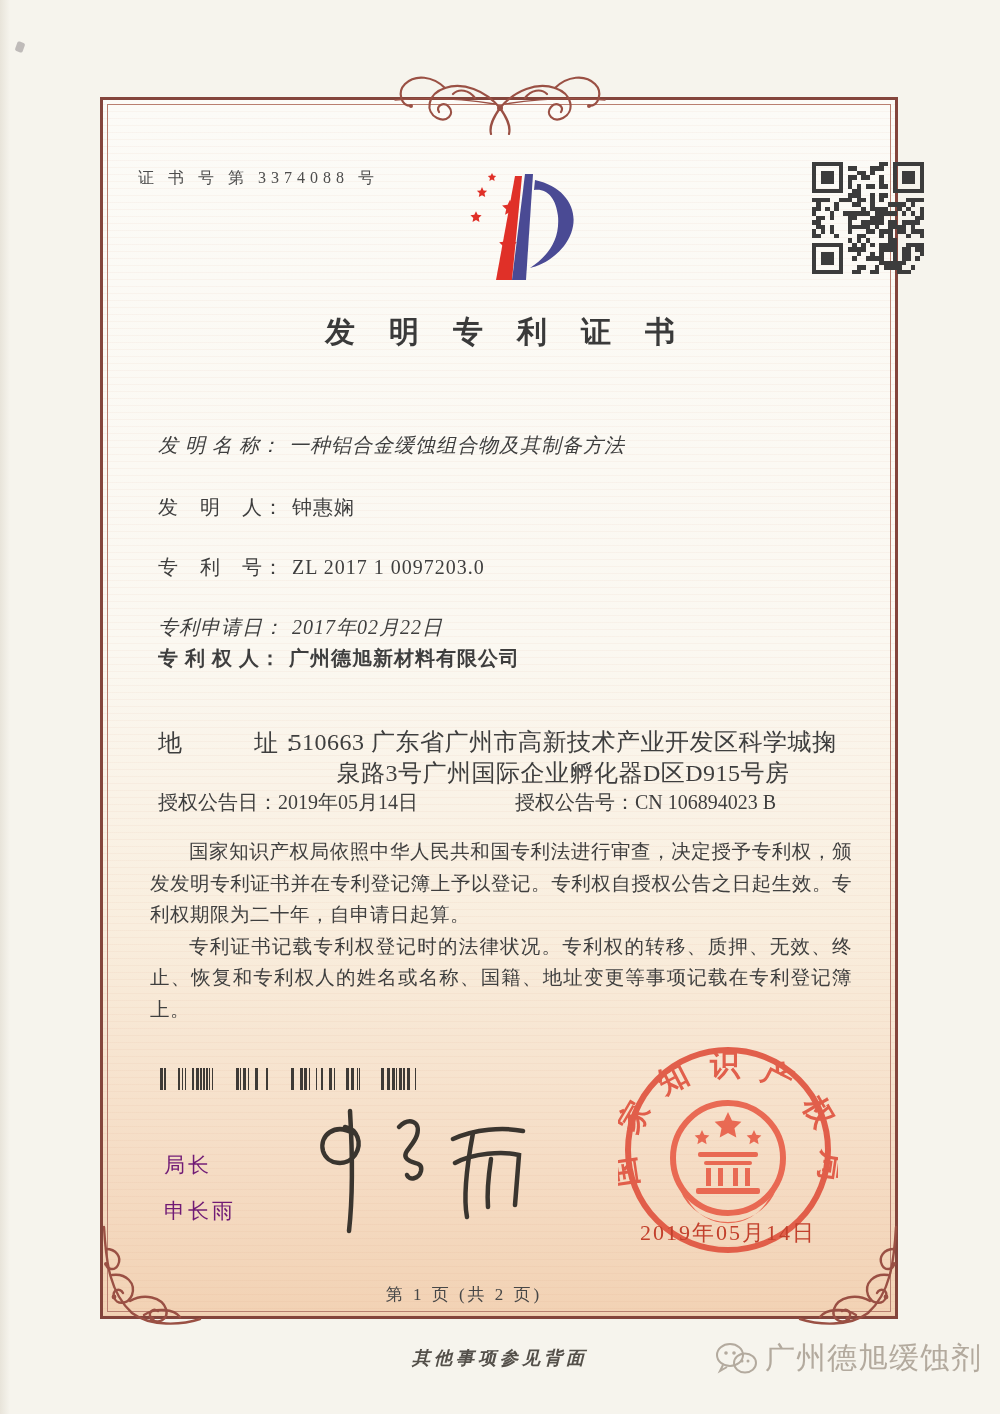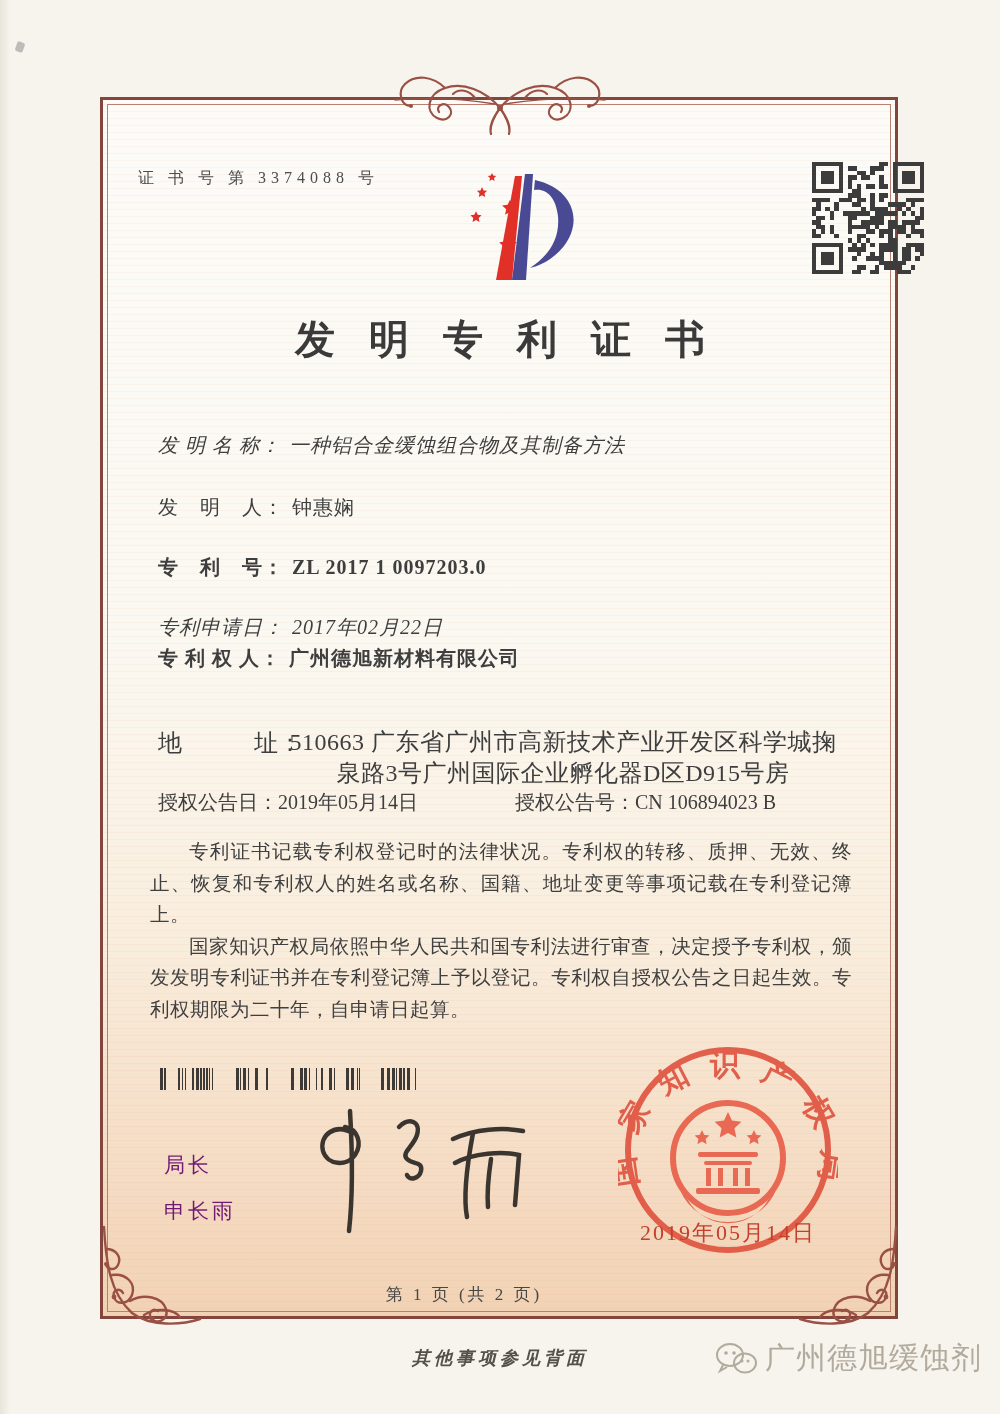--- a/index.html
+++ b/index.html
@@ -23,21 +23,21 @@
   }
   .ornament{position:absolute;pointer-events:none;}
   .cert-no{
     position:absolute;left:138px;top:168px;font-size:16px;color:#4c4c4c;
     letter-spacing:5px;
   }
   .logo{position:absolute;left:452px;top:158px;}
   .qr{position:absolute;left:812px;top:162px;}
   .doc-title{
     position:absolute;left:0;top:312px;width:1000px;text-align:center;
-    font-size:40px;font-weight:bold;color:#3a3a3a;letter-spacing:34px;text-indent:34px;
+    font-size:30px;font-weight:bold;color:#3a3a3a;letter-spacing:34px;text-indent:34px;
   }
   .field-row{position:absolute;left:158px;font-size:20px;color:#3e3e3e;white-space:nowrap;}
   .field-row .lbl{display:inline-block;letter-spacing:1px;}
   .field-row .val{display:inline-block;margin-left:8px;letter-spacing:1px;}
   .addr-row{position:absolute;left:158px;font-size:24px;color:#3e3e3e;text-align:center;}
   .addr-row .lbl{position:absolute;left:0;top:0;}
   .addr-row .val{display:block;margin-left:125px;width:560px;line-height:31px;letter-spacing:0.5px;}
   .dual-row{position:absolute;left:158px;font-size:20px;color:#3e3e3e;white-space:nowrap;}
   .dual-row .pair2{margin-left:92px;}
   .legal{position:absolute;left:150px;top:836px;width:702px;font-size:19.5px;line-height:31.5px;
@@ -445,41 +445,41 @@
   </svg>
 
 <div class="doc-title">发明专利证书</div>
 
 <div class="field-row" style="top:432px;font-style:italic;">
   <span class="lbl">发 明 名 称：</span><span class="val">一种铝合金缓蚀组合物及其制备方法</span>
 </div>
 <div class="field-row" style="top:494px;">
   <span class="lbl">发　明　人：</span><span class="val">钟惠娴</span>
 </div>
-<div class="field-row" style="top:554px;font-weight:bold;">
+<div class="field-row" style="top:554px;">
   <span class="lbl">专　利　号：</span><span class="val">ZL 2017 1 0097203.0</span>
 </div>
 <div class="field-row" style="top:614px;font-style:italic;">
   <span class="lbl">专利申请日：</span><span class="val">2017年02月22日</span>
 </div>
 <div class="field-row" style="top:645px;font-weight:bold;">
   <span class="lbl">专 利 权 人：</span><span class="val">广州德旭新材料有限公司</span>
 </div>
 <div class="addr-row" style="top:727px;">
   <span class="lbl">地　　　址：</span>
   <span class="val">510663 广东省广州市高新技术产业开发区科学城掬泉路3号广州国际企业孵化器D区D915号房</span>
 </div>
 <div class="dual-row" style="top:789px;">
   <span class="pair1"><span class="lbl">授权公告日：</span><span class="val">2019年05月14日</span></span>
   <span class="pair2"><span class="lbl">授权公告号：</span><span class="val">CN 106894023 B</span></span>
 </div>
 
 <div class="legal">
+  <p>国家知识产权局依照中华人民共和国专利法进行审查，决定授予专利权，颁发发明专利证书并在专利登记簿上予以登记。专利权自授权公告之日起生效。专利权期限为二十年，自申请日起算。</p>
   <p>专利证书记载专利权登记时的法律状况。专利权的转移、质押、无效、终止、恢复和专利权人的姓名或名称、国籍、地址变更等事项记载在专利登记簿上。</p>
-  <p>国家知识产权局依照中华人民共和国专利法进行审查，决定授予专利权，颁发发明专利证书并在专利登记簿上予以登记。专利权自授权公告之日起生效。专利权期限为二十年，自申请日起算。</p>
 </div>
 
 <svg class="barcode" id="barcode-svg" width="262" height="22" viewBox="0 0 262 22">
     <rect x="0" y="0" width="3" height="22" fill="#3e3a36"></rect>
     <rect x="4" y="0" width="2" height="22" fill="#3e3a36"></rect>
     <rect x="18" y="0" width="2" height="22" fill="#3e3a36"></rect>
     <rect x="22" y="0" width="1" height="22" fill="#3e3a36"></rect>
     <rect x="25" y="0" width="1" height="22" fill="#3e3a36"></rect>
     <rect x="32" y="0" width="2" height="22" fill="#3e3a36"></rect>
     <rect x="36" y="0" width="3" height="22" fill="#3e3a36"></rect>

